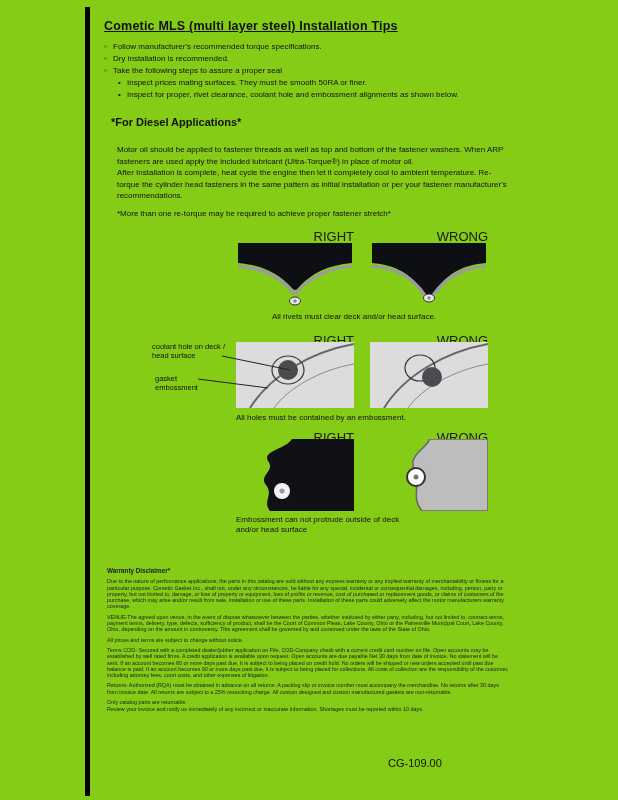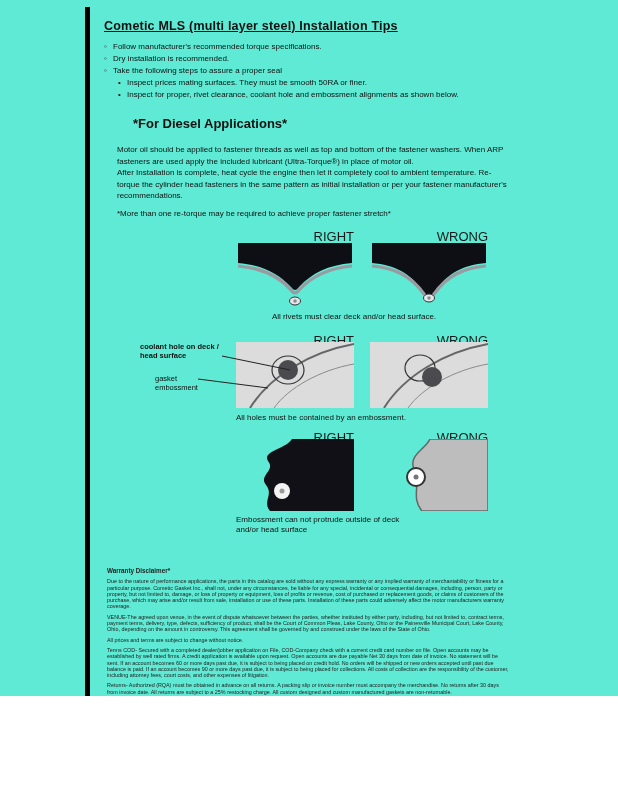--- a/index.html
+++ b/index.html
@@ -1,43 +1,43 @@
 <!DOCTYPE html>
 <html><head>
 <meta charset="utf-8">
 <style>
   * { margin:0; padding:0; box-sizing:border-box; }
   html,body { background:#ffffff; }
   .page {
-    position:relative; width:618px; height:696px; background:#5eead4;
+    position:relative; width:618px; height:800px; background:#84cc16;
     font-family:"Liberation Sans", sans-serif; color:#111; overflow:hidden;
   }
   .leftbar { position:absolute; left:85px; top:7px; width:5px; height:789px; background:#000; }
 
   .title { position:absolute; left:104px; top:19px; font-size:12.5px; font-weight:700;
            text-decoration:underline; letter-spacing:0.2px; }
 
   .tips { position:absolute; left:104px; top:41px; width:420px; font-size:8px; line-height:12px; }
   .tip-row { display:flex; }
   .tip-marker { width:9px; flex:0 0 9px; }
   .tip-row.sub { margin-left:14px; }
 
-  .diesel-head { position:absolute; left:133px; top:116px; font-size:13px; font-weight:700;text-align:center; }
+  .diesel-head { position:absolute; left:111px; top:116px; font-size:11px; font-weight:700;text-align:center; }
   .para { position:absolute; left:117px; width:392px; font-size:8px; line-height:11.5px; }
   .para.p1 { top:144px; }
   .para.p2 { top:167px; }
   .para.note { top:208px; }
 
   .col-head { position:absolute; width:118px; text-align:right; font-size:13px; color:#1a1a1a; }
   .panel { position:absolute; width:118px; }
   .panel svg { display:block; width:100%; height:100%; }
   .caption { position:absolute; left:236px; font-size:8px; line-height:10px; color:#111; }
 
   .callout { position:absolute; font-size:7.5px; line-height:9px; color:#111; }
-  .lbl-coolant { left:140px; top:342px; width:80px;font-weight:bold; }
+  .lbl-coolant { left:152px; top:342px; width:80px; }
   .lbl-emboss  { left:120px; top:374px; width:90px;padding-left:35px; }
   .leaders { position:absolute; left:190px; top:348px; width:110px; height:58px; }
 
   .disclaimer { position:absolute; left:107px; top:568px; width:402px; font-size:5.4px;
                 line-height:6.3px; color:#222; }
   .disclaimer .dheading { font-size:6.3px; font-weight:700; margin-bottom:4px; }
   .dpara { margin-bottom:4px; }
 
   .footer-code { position:absolute; left:388px; top:757px; font-size:11px; color:#111; }
 </style>

